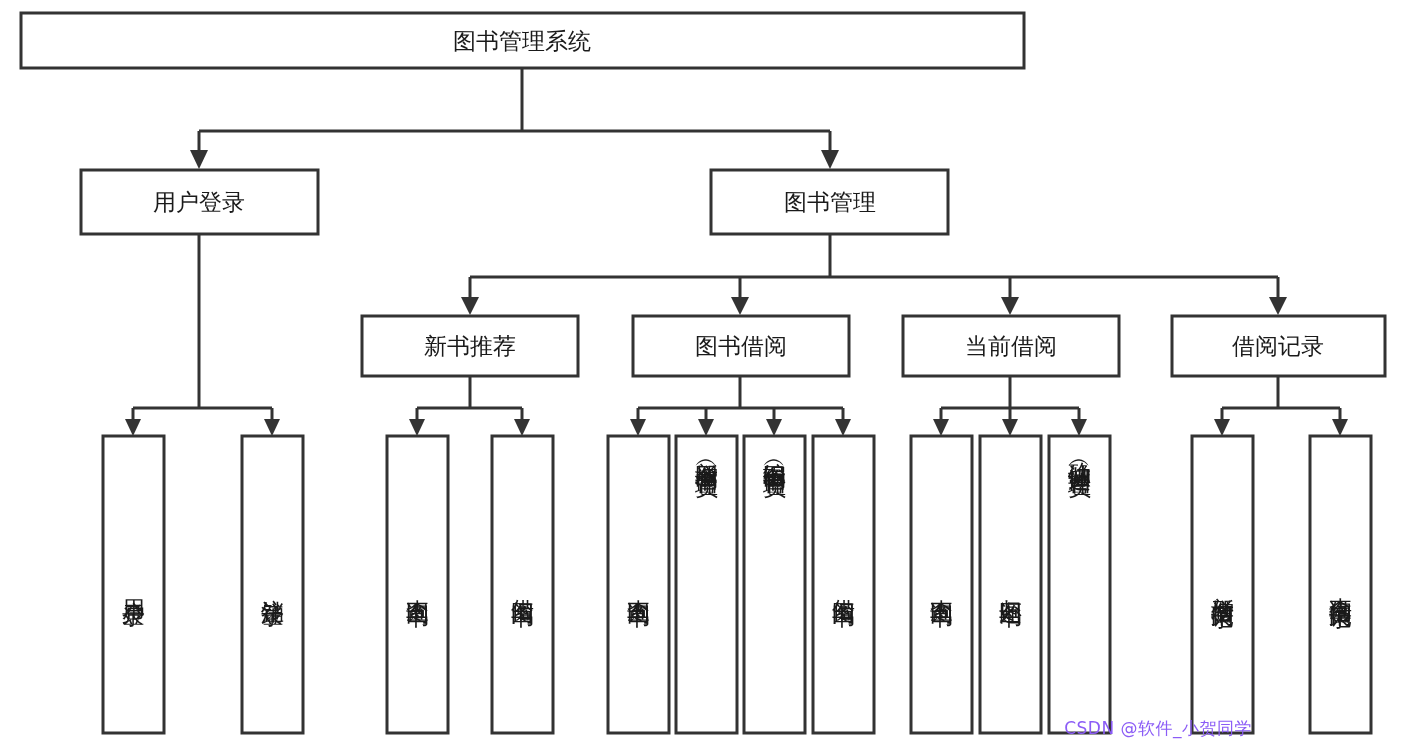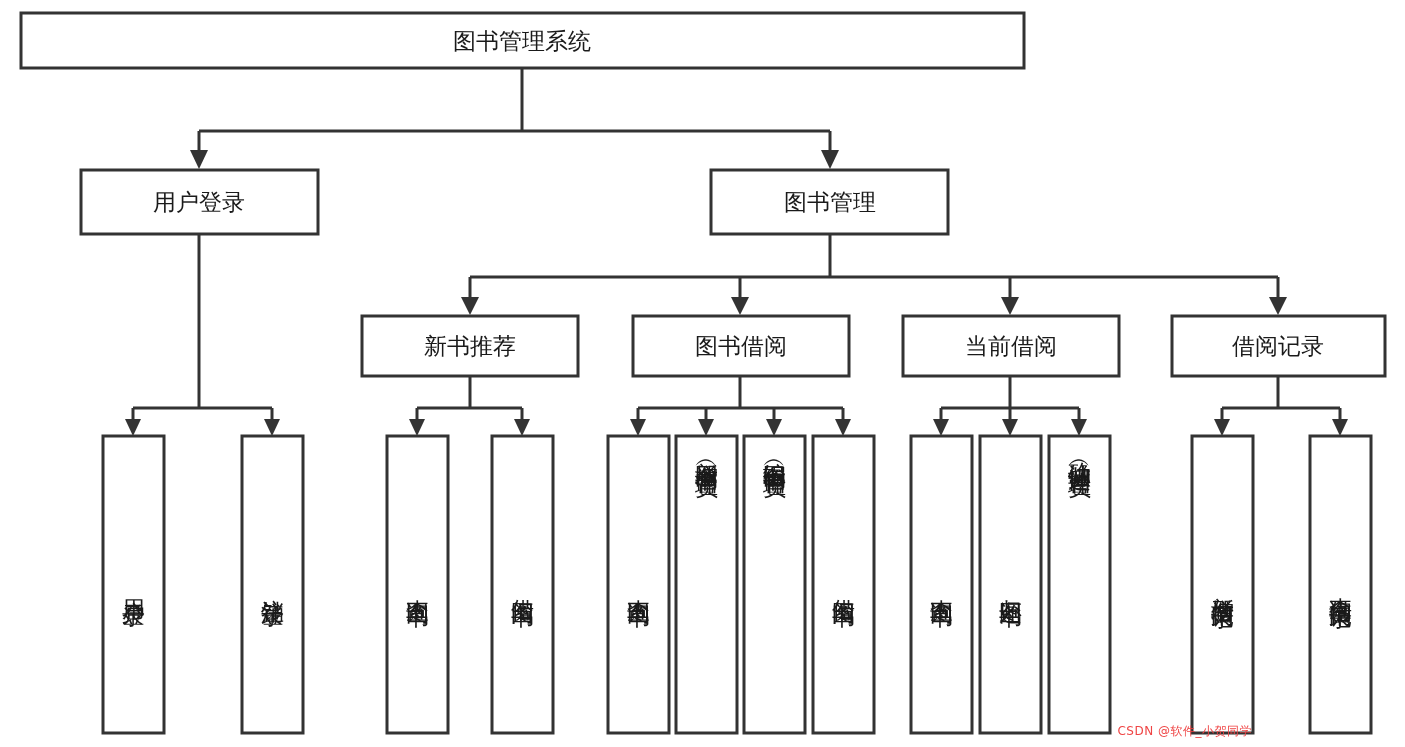--- a/index.html
+++ b/index.html
@@ -69,22 +69,22 @@
     position: absolute;
     display: flex;
     align-items: center;
     justify-content: center;
   }
   #watermark {
     position: absolute;
     right: 14px;
     bottom: 7px;
     font-family: "DejaVu Sans", "Liberation Sans", sans-serif;
-    font-size: 12px;
-    color: #ef4444;
+    font-size: 17px;
+    color: #8b5cf6;
     letter-spacing: 0.5px;
     white-space: nowrap;
     user-select: none;
   }
 </style>
 </head>
 <body>
 
 <div id="diagram-root">
 

